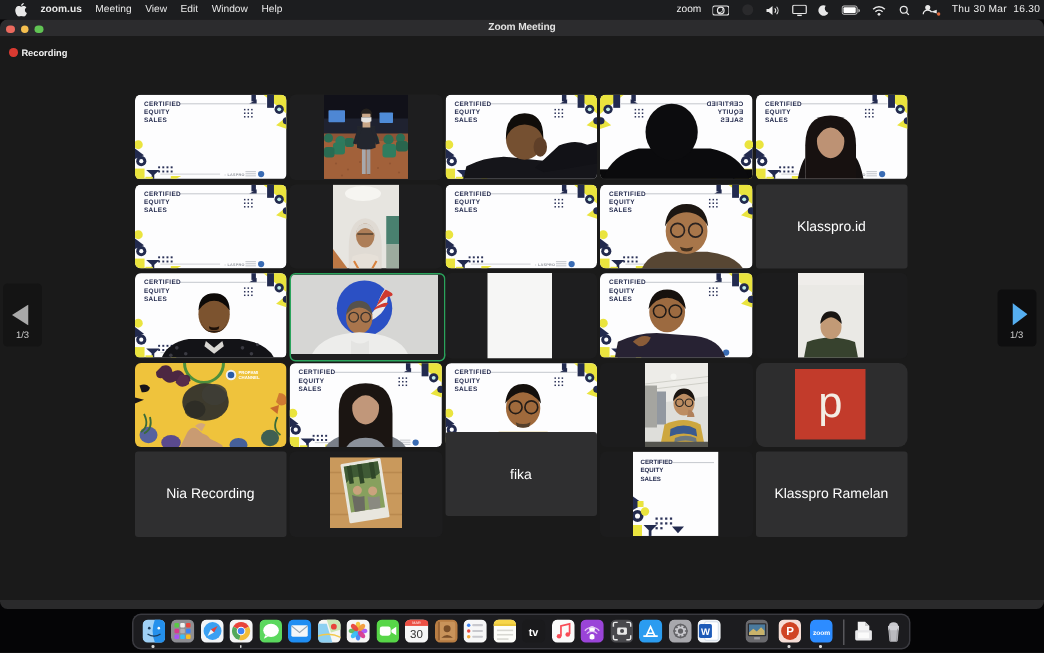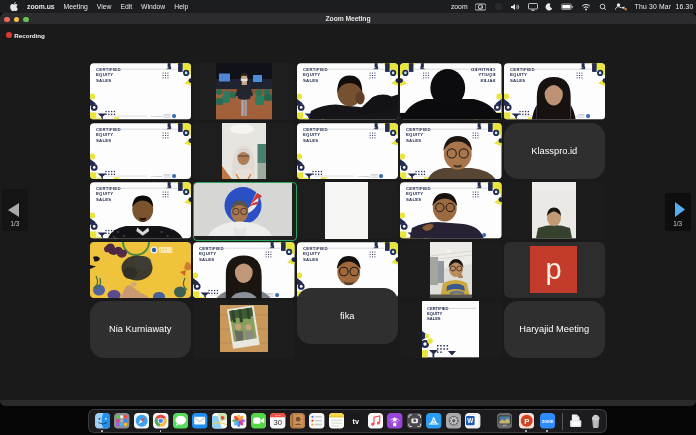--- a/index.html
+++ b/index.html
@@ -17,21 +17,21 @@
   #botstrip{position:absolute;left:0;top:400px;width:696px;height:6px;background:#2a2a2b;border-radius:0 0 5px 5px;}
   #rec{position:absolute;left:6.2px;top:31.5px;display:flex;align-items:center;gap:2.5px;color:#f2f2f2;font-size:6.2px;font-weight:bold;}
   #rec .dot{width:5.6px;height:5.6px;border-radius:50%;background:#d93a31;}
   
   #navL{position:absolute;left:2px;top:189px;width:26px;height:42px;background:#141414;border-radius:3px;}
   #navR{position:absolute;left:664.5px;top:192.5px;width:26.5px;height:38px;background:#0e0e0f;border-radius:3px;}
   .navlab{position:absolute;width:100%;text-align:center;color:#cfcfcf;font-size:6.3px;}
   
   .tile{position:absolute;width:101.5px;height:56.3px;background:#1f1f20;border-radius:4px;overflow:hidden;}
   .tile svg{display:block;}
-  .namet{display:flex;align-items:center;justify-content:center;background:#2f2f30;color:#fff;font-size:9.3px;border-radius:14px;}
+  .namet{display:flex;align-items:center;justify-content:center;background:#2f2f30;color:#fff;font-size:9.3px;border-radius:2px;}
   .ctr{position:absolute;top:0;height:56.3px;}
   
   #dock{position:absolute;left:88px;top:408.5px;width:517px;height:22.8px;background:rgba(38,38,42,0.72);border:0.5px solid rgba(105,105,112,0.4);border-radius:6px;}
   .di{position:absolute;top:3.8px;width:15.4px;height:15.4px;border-radius:3.6px;}
   .rdot{position:absolute;width:1.8px;height:1.8px;border-radius:50%;background:#d8d8d8;top:20.5px;}
 </style>
 </head>
 <body>
   <div id="menubar">
     <div class="lft">
@@ -411,21 +411,21 @@
         <path d="M10 56.3 L13 41 Q26 35 37 41 L40 56.3 Z" fill="#cda73f"></path>
         <path d="M17 44 q9 -4.5 17 0 l0.8 5 q-9 -4 -18.3 0z" fill="#3a5a8e"></path>
         <path d="M20 50 q7 -3 14 0 l0.5 3 q-7.5 -2.5 -15 0z" fill="#44649a" opacity="0.7"></path>
         <rect x="0" y="52.5" width="42" height="3.8" fill="#55554f"></rect>
       </svg>
     </div>
     <div class="tile" style="left:503.5px;top:241.8px;background:#2d2d2e;border-radius:6px">
       <div class="abs" style="left:26.8px;top:4.2px;width:46.6px;height:46.7px;background:#c23b2b;display:flex;align-items:center;justify-content:center;color:#f3ede4;font-size:29px;">p</div>
     </div>
 
-    <div class="tile namet" style="left:89.5px;top:301.3px">Nia Kurniawaty</div>
+    <div class="tile namet" style="left:89.5px;top:301.3px">Nia Recording</div>
     <div class="tile" style="left:193px;top:301.3px;background:#1d1d1e">
       <div class="abs" style="left:26.5px;top:4.2px;width:48px;height:47px;background:#c9995c;overflow:hidden">
         <svg width="48" height="47" viewBox="0 0 48 47">
           <rect width="48" height="47" fill="#c9995c"></rect>
           <path d="M0 10 H48 M0 24 H48 M0 38 H48" stroke="#b9894e" stroke-width="1"></path>
           <g transform="rotate(-9 24 23)">
             <rect x="10" y="2" width="27" height="40" rx="1" fill="#e8e6de"></rect>
             <rect x="12" y="4" width="23" height="31" fill="#87a05e"></rect>
             <path d="M12 4 h23 v8 q-6 4 -12 1 t-11 2z" fill="#3f5a35"></path>
             <path d="M14 4 h3 v12 h-3z M21 4 h3 v13 h-3z M29 4 h3 v11 h-3z" fill="#2f4628"></path>
@@ -461,21 +461,21 @@
           <rect x="21.4" y="47.2" width="1.5" height="1.5"></rect>
           <rect x="24.6" y="47.2" width="1.5" height="1.5"></rect>
           <rect x="15" y="50.4" width="1.5" height="1.5"></rect>
           <rect x="18.2" y="50.4" width="1.5" height="1.5"></rect>
         </g>
         <polygon points="26,50 34,50 30,54.5" fill="#222a4e"></polygon>
         <circle cx="8" cy="40" r="2.8" fill="#eae43e"></circle>
         <rect x="3" y="33" width="4" height="4" fill="#eae43e"></rect>
       </svg>
     </div>
-    <div class="tile namet" style="left:503.5px;top:301.3px">Haryajid Meeting</div>
+    <div class="tile namet" style="left:503.5px;top:301.3px">Klasspro Ramelan</div>
   </div>
 
   <div id="dock">
 
     <svg class="di" style="left:5.7px" viewBox="0 0 16 16">
       <rect width="16" height="16" rx="3.6" fill="#9fd0f5"></rect>
       <path d="M8.6 0 H13 a3 3 0 0 1 3 3 v10 a3 3 0 0 1-3 3 H8.6 q-1.6-4-1.6-8 t1.6-8z" fill="#2490ec"></path>
       <circle cx="4.7" cy="6" r="0.9" fill="#1b3d5c"></circle>
       <circle cx="11.3" cy="6" r="0.9" fill="#fff"></circle>
       <path d="M3.5 10 q4.5 3 9 0" stroke="#1b3d5c" stroke-width="0.9" fill="none"></path>

